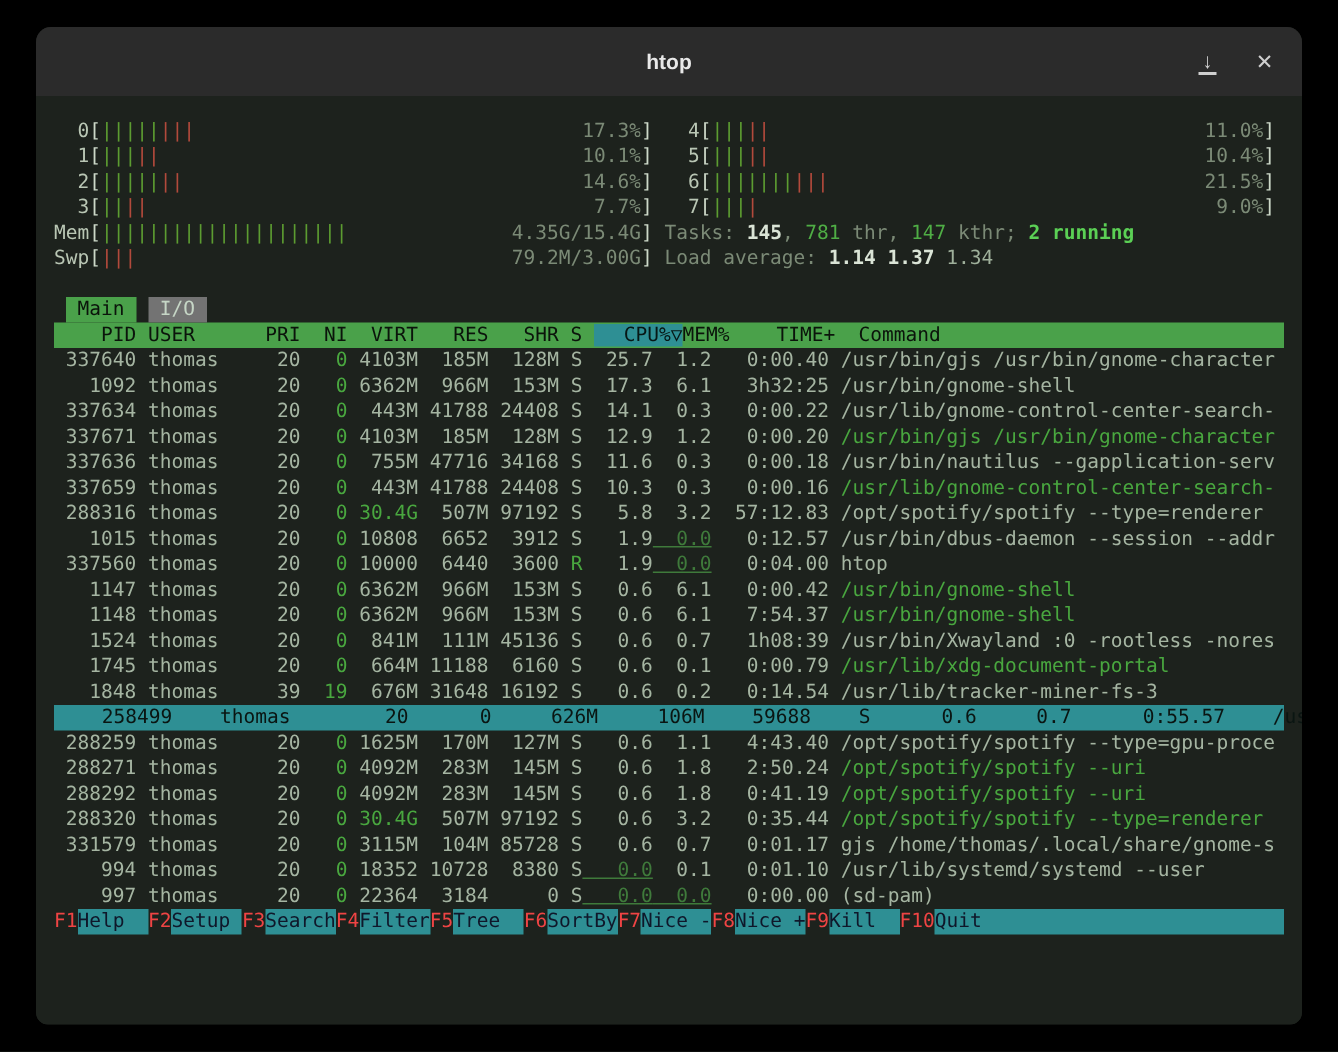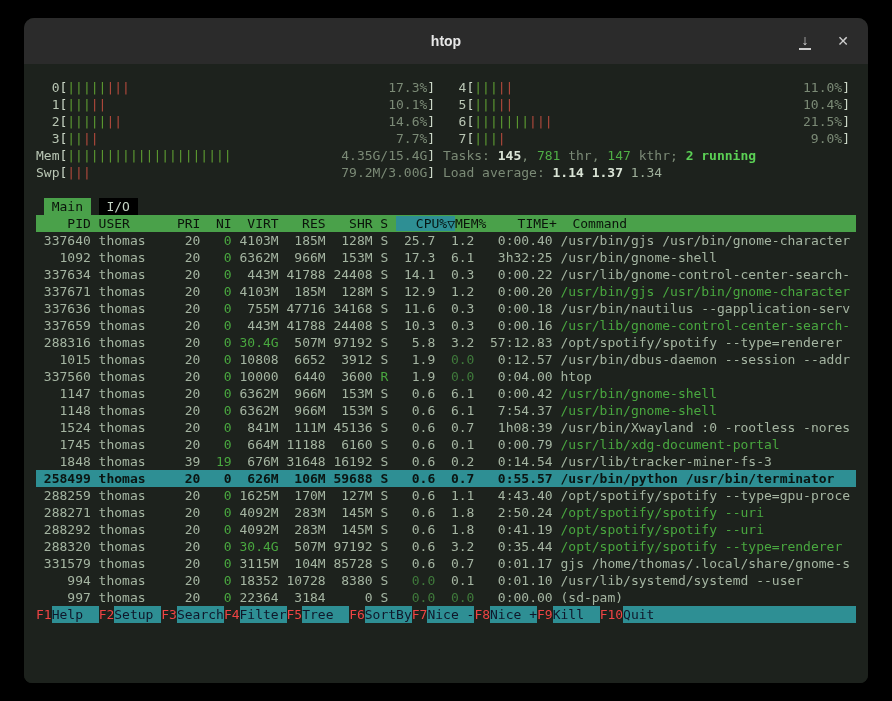--- a/index.html
+++ b/index.html
@@ -34,30 +34,30 @@
   .seg-gy{color:#7b8a76;text-align:right;}
   .seg-bw{color:#dae4d6;font-weight:bold;}
   .seg-md{color:#9fb09b;}
   .seg-gn{color:#4fae45;}
   .seg-bg{color:#5bd055;font-weight:bold;}
   .pipe-g{color:#5c9c31;}
   .pipe-r{color:#b24a3c;}
 
   .tabgap{white-space:pre;}
   .tab-on{background:#4aa14a;color:#0b140b;text-align:center;}
-  .tab-off{background:#000000;color:#c6d6c6;}
+  .tab-off{background:#737373;color:#c6d6c6;}
 
   .thead{background:#4aa14a;color:#0b140b;}
   .hsort{background:#2e8f94;color:#071715;padding-left:12px;}
 
   .prow{height:17px;white-space:pre;}
   .gn{color:#49a73f;}
-  .dm{color:#3f7a3b;}
+  .dm{color:#3f7a3b;text-decoration:underline;}
   .sel{background:#2e8f94;}
-  .sel span{color:#0a1512 !important;font-weight:bold;}
+  .sel span{color:#0a1512 !important;font-weight:normal;padding-left:24px;}
 
   .fbar{display:flex;white-space:pre;}
   .fk{color:#ef4444;}
   .fl{background:#2e8f94;color:#0f172a;}
   .ffill{flex:1;background:#2e8f94;}
 </style>
 </head>
 <body>
 
 <div class="window">

